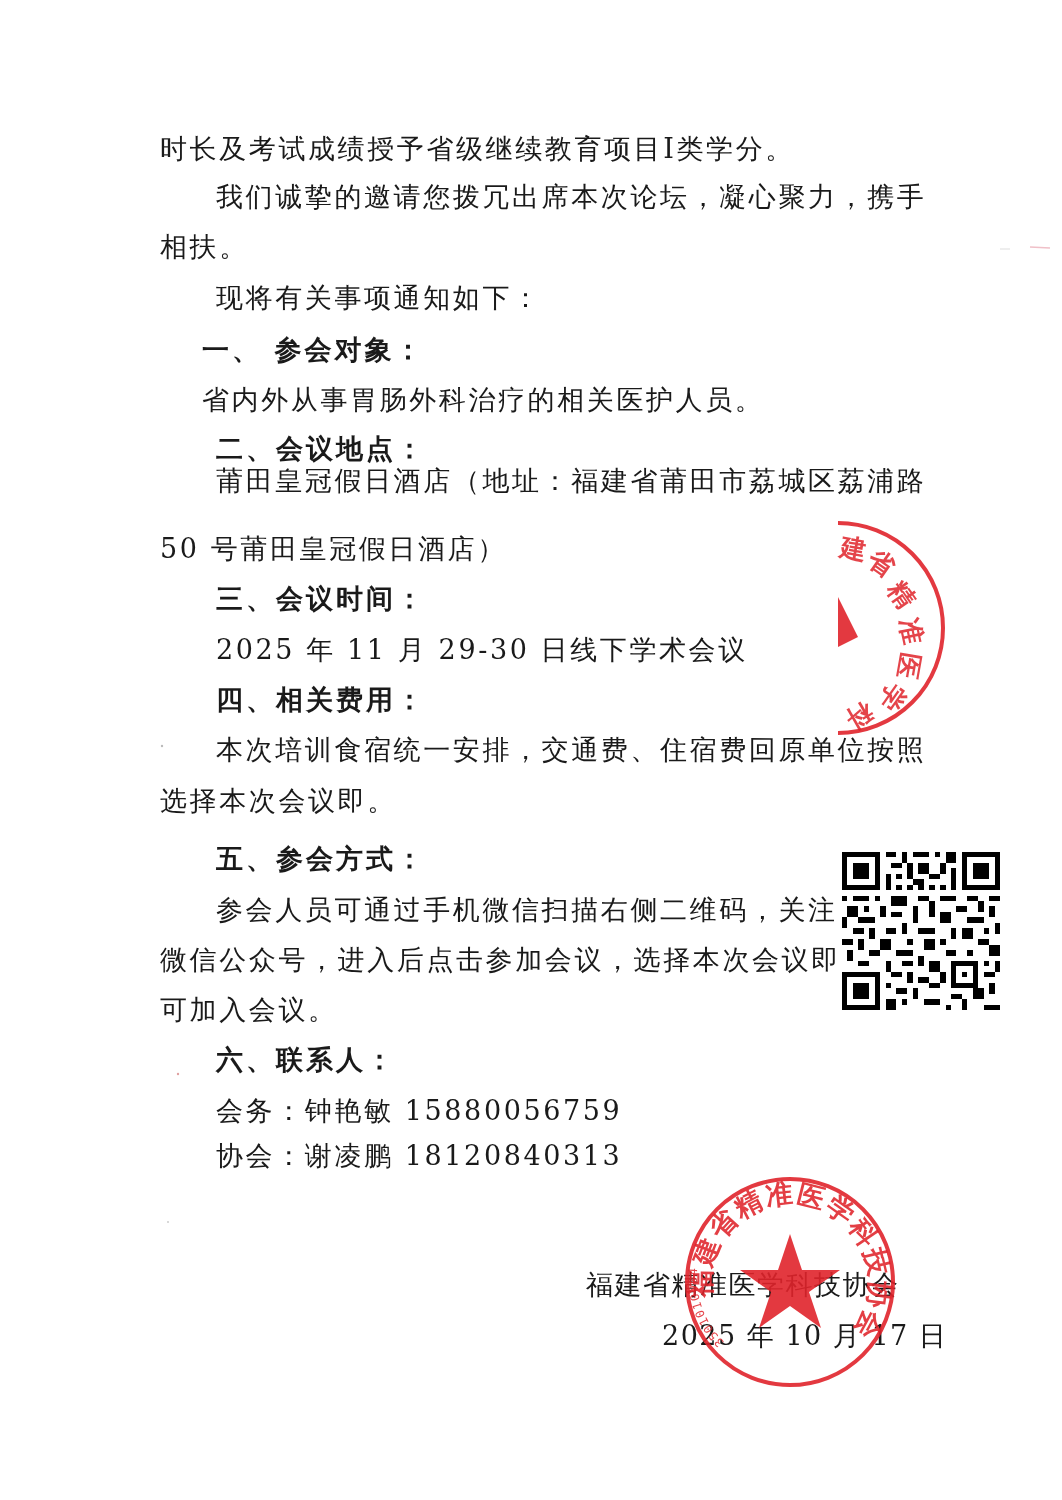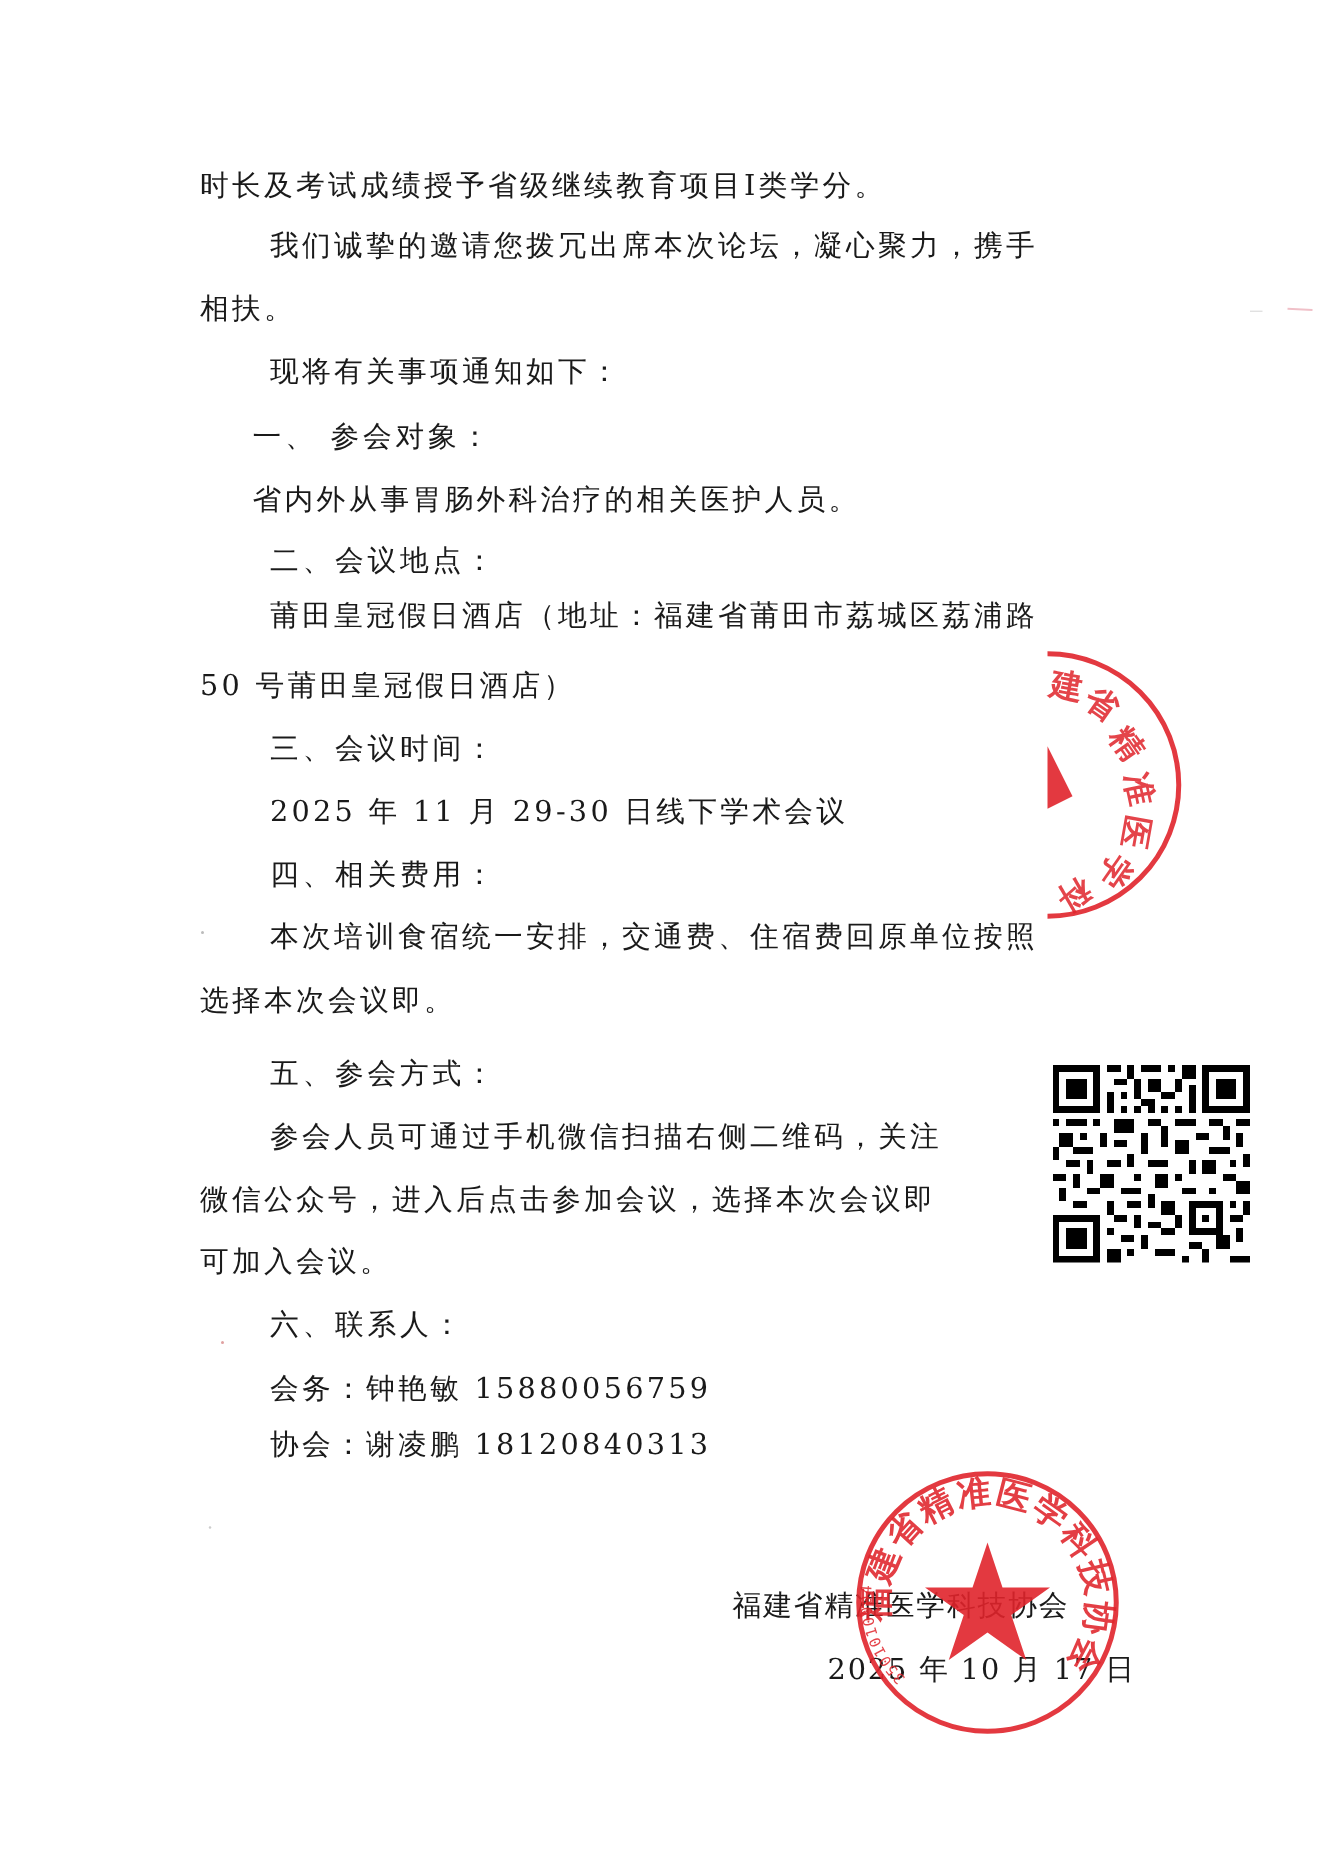--- a/index.html
+++ b/index.html
@@ -10,28 +10,28 @@
   body {
     width: 1062px;
     height: 1500px;
     position: relative;
     overflow: hidden;
     font-family: "DejaVu Serif", "Liberation Serif", serif;
     color: #1a1a1a;
   }
   .line {
     position: absolute;
-    font-size: 23px;
+    font-size: 27px;
     line-height: 34px;
     white-space: nowrap;
     letter-spacing: 2.6px;
   }
   .heading {
     font-family: "DejaVu Sans", "Liberation Sans", sans-serif;
-    font-weight: normal;
+    font-weight: bold;
     letter-spacing: 3px;
   }
   .seal {
     position: absolute;
     pointer-events: none;
   }
   .qr {
     position: absolute;
     left: 840px;
     top: 852px;
@@ -48,21 +48,21 @@
 
 <div class="line" style="left:160px; top:132px;">时长及考试成绩授予省级继续教育项目Ⅰ类学分。</div>
 <div class="line" style="left:216px; top:180px;">我们诚挚的邀请您拨冗出席本次论坛，凝心聚力，携手</div>
 <div class="line" style="left:160px; top:230px;">相扶。</div>
 <div class="line" style="left:216px; top:281px;text-align:center;">现将有关事项通知如下：</div>
 
 <div class="line heading" style="left:202px; top:333px;">一、 参会对象：</div>
 <div class="line" style="left:202px; top:383px;">省内外从事胃肠外科治疗的相关医护人员。</div>
 
 <div class="line heading" style="left:216px; top:432px;">二、会议地点：</div>
-<div class="line" style="left:216px; top:476px;">莆田皇冠假日酒店（地址：福建省莆田市荔城区荔浦路</div>
+<div class="line" style="left:216px; top:464px;">莆田皇冠假日酒店（地址：福建省莆田市荔城区荔浦路</div>
 <div class="line" style="left:160px; top:532px;">50 号莆田皇冠假日酒店）</div>
 
 <div class="line heading" style="left:216px; top:582px;">三、会议时间：</div>
 <div class="line" style="left:216px; top:633px;">2025 年 11 月 29-30 日线下学术会议</div>
 
 <div class="line heading" style="left:216px; top:683px;">四、相关费用：</div>
 <div class="line" style="left:216px; top:733px;text-align:right;">本次培训食宿统一安排，交通费、住宿费回原单位按照</div>
 <div class="line" style="left:160px; top:784px;">选择本次会议即。</div>
 
 <div class="line heading" style="left:216px; top:842px;">五、参会方式：</div>

